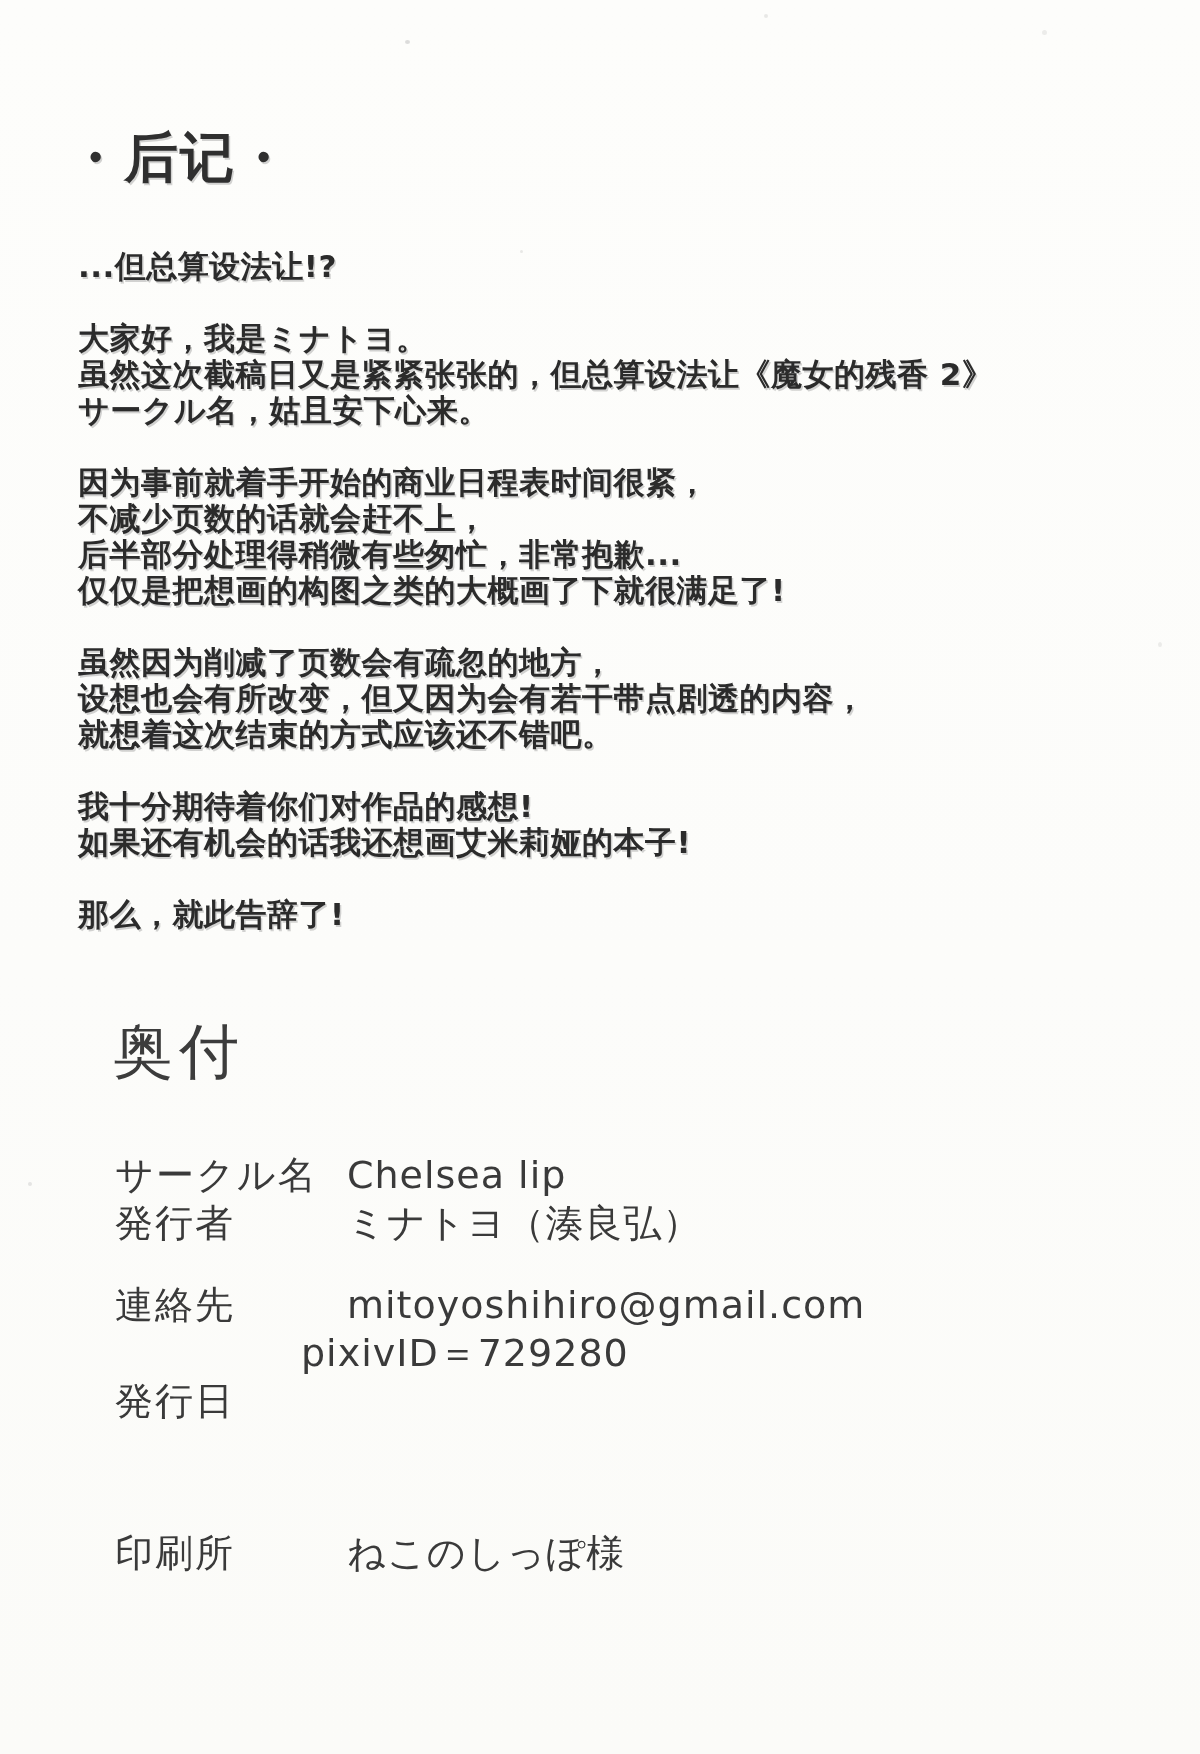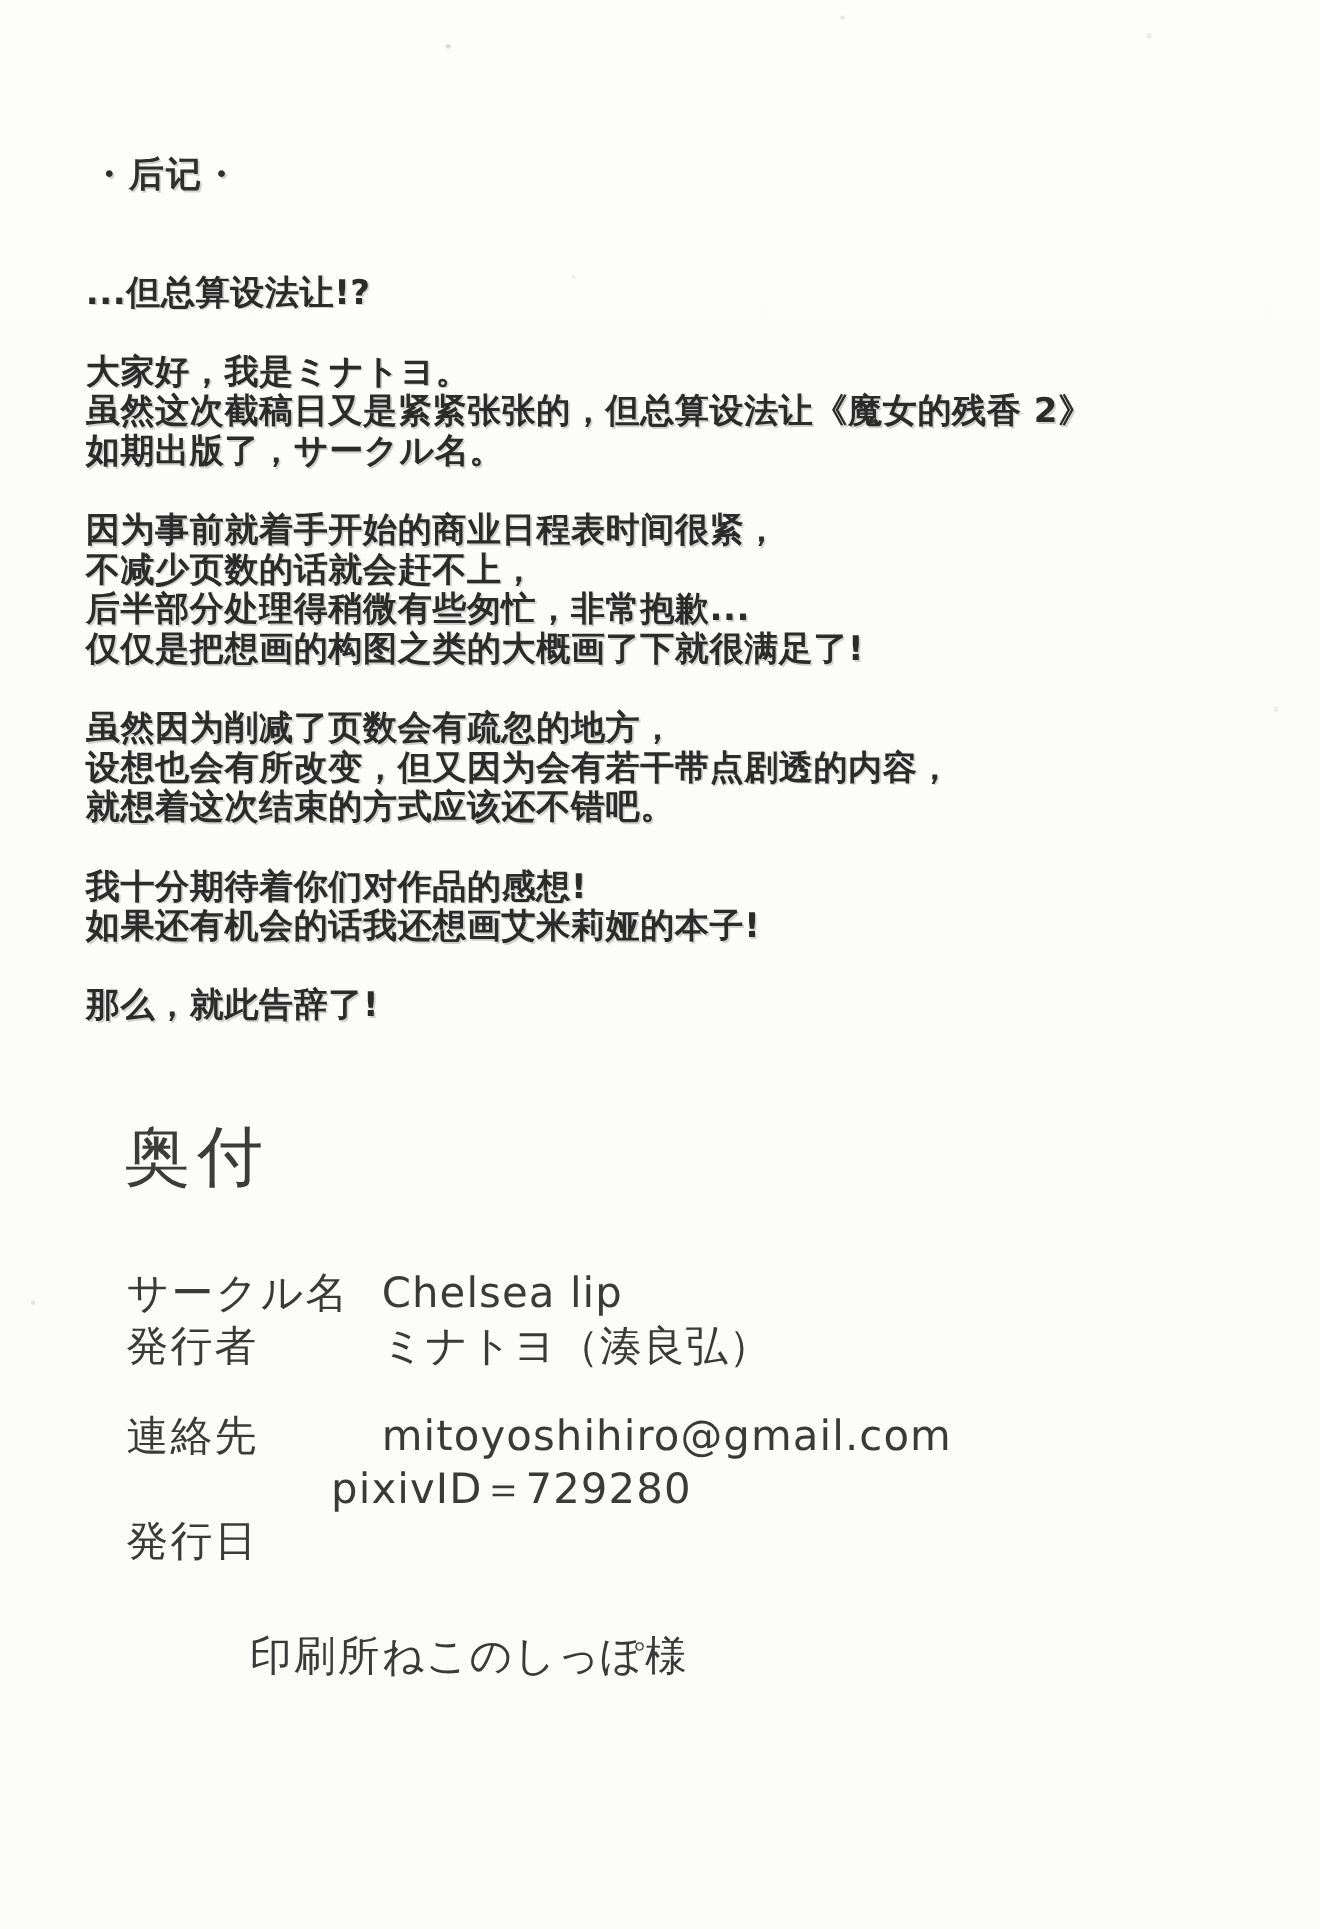--- a/index.html
+++ b/index.html
@@ -27,22 +27,22 @@
   .speck.s2 { left: 764px; top: 14px;  width: 4px; height: 4px; opacity: .18; }
   .speck.s3 { left: 1042px; top: 30px; width: 5px; height: 5px; opacity: .15; }
   .speck.s4 { left: 28px;  top: 1182px; width: 4px; height: 4px; opacity: .2; }
   .speck.s5 { left: 1158px; top: 642px; width: 4px; height: 5px; opacity: .15; }
   .speck.s6 { left: 520px; top: 250px; width: 3px; height: 3px; opacity: .18; }
 
   .afterword-title {
     position: absolute;
     left: 68px;
     top: 122px;
-    margin: 15px;
-    font-size: 32px;
+    margin: 0;
+    font-size: 54px;
     font-weight: 900;
     letter-spacing: 2px;
     color: #2f2f2f;
     text-shadow: 1.5px 1.5px 0 rgba(60,60,60,0.22);
   }
 
   .afterword-body {
     position: absolute;
     left: 78px;
     top: 248px;
@@ -81,21 +81,21 @@
   }
   .colophon-row { display: flex; }
   .colophon-row .label {
     flex: 0 0 232px;
     letter-spacing: 2px;
   }
   .colophon-row .value {
     letter-spacing: 1px;
   }
   .colophon-row.gap-before { margin-top: 34px; }
-  .colophon-row.big-gap-before { margin-top: 56px; text-align: right; }
+  .colophon-row.big-gap-before { margin-top: 104px; }
   .colophon-row.pixiv-row { padding-left: 186px; text-align: right; }
 </style>
 </head>
 <body>
 
 <div class="page">
 
   <span class="speck s1"></span>
   <span class="speck s2"></span>
   <span class="speck s3"></span>
@@ -105,21 +105,21 @@
 
   <h1 class="afterword-title">・后记・</h1>
 
   <div class="afterword-body">
     <p>
       <span class="line">...但总算设法让!?</span>
     </p>
     <p>
       <span class="line">大家好，我是ミナトヨ。</span>
       <span class="line">虽然这次截稿日又是紧紧张张的，但总算设法让《魔女的残香 2》</span>
-      <span class="line">如期出版了，サークル名。</span>
+      <span class="line">サークル名，姑且安下心来。</span>
     </p>
     <p>
       <span class="line">因为事前就着手开始的商业日程表时间很紧，</span>
       <span class="line">不减少页数的话就会赶不上，</span>
       <span class="line">后半部分处理得稍微有些匆忙，非常抱歉...</span>
       <span class="line">仅仅是把想画的构图之类的大概画了下就很满足了!</span>
     </p>
     <p>
       <span class="line">虽然因为削减了页数会有疏忽的地方，</span>
       <span class="line">设想也会有所改变，但又因为会有若干带点剧透的内容，</span>

